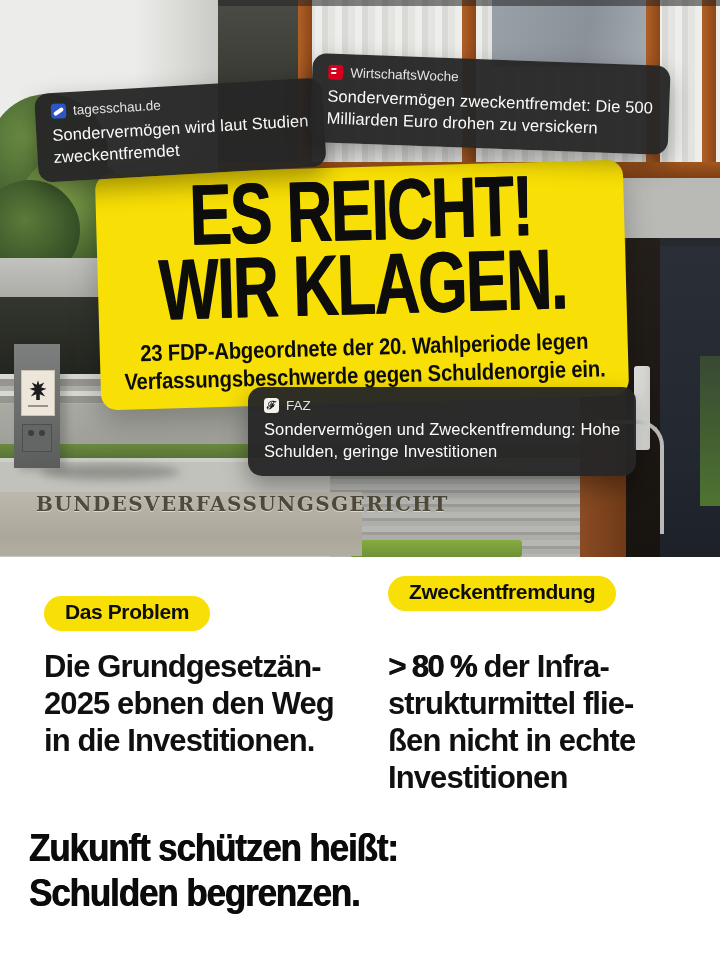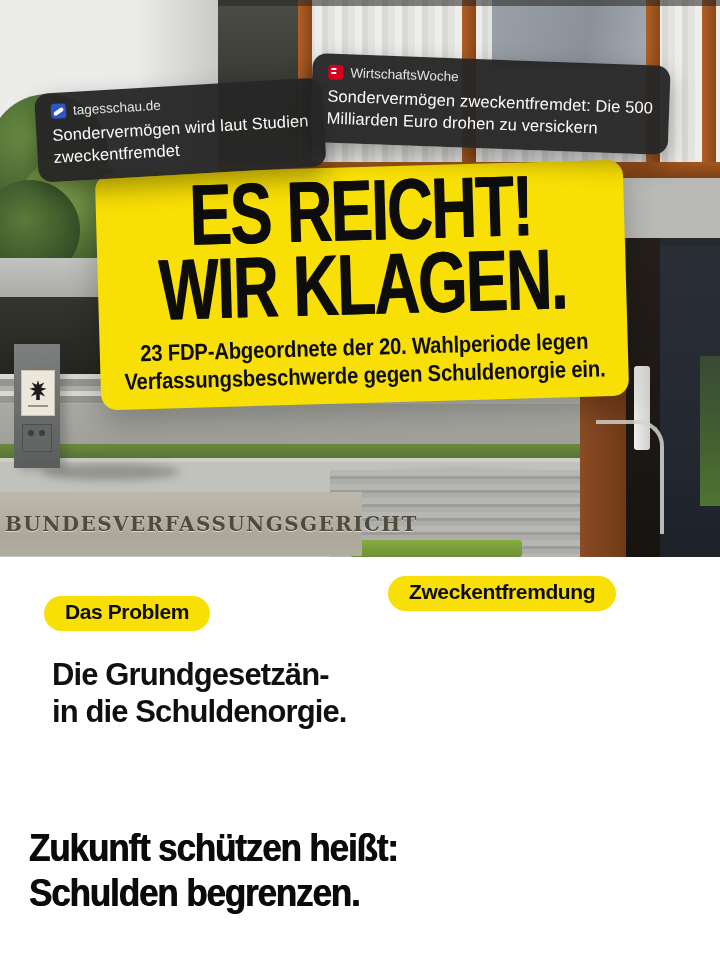--- a/index.html
+++ b/index.html
@@ -50,21 +50,21 @@
   .ph-stele{left:14px;top:344px;width:46px;height:124px;background:linear-gradient(100deg,#83868412,#0000),linear-gradient(180deg,#7c7f7d,#595c5a);box-shadow:6px 2px 8px rgba(40,40,40,.25);}
   .ph-plaque{position:absolute;left:7px;top:26px;width:32px;height:44px;background:#ece7da;border:1px solid #c9c3b4;display:flex;flex-direction:column;align-items:center;justify-content:center;gap:2px;}
   .ph-plaque svg{display:block}
   .ph-plaque i{display:block;width:20px;height:2px;background:#9a9384;}
   .ph-intercom{position:absolute;left:8px;top:80px;width:28px;height:26px;background:#63666четы4;background:#636664;border:1px solid #4c4f4d;}
   .ph-intercom b{position:absolute;left:5px;top:5px;width:6px;height:6px;background:#3c3e3c;border-radius:50%;}
   .ph-intercom b+b{left:16px;}
   
   .stone-sign{left:0;top:492px;width:362px;height:64px;
     background:linear-gradient(180deg,#bcb8ad,#aba79b 70%,#b1ada1);
-    display:flex;align-items:center;padding-left:5px;box-sizing:border-box;}
+    display:flex;padding-left:36px;box-sizing:border-box;}
   .stone-sign span{font-family:"DejaVu Serif","Liberation Serif",serif;font-weight:bold;font-size:20px;
     letter-spacing:1.4px;color:#4f4a3c;text-shadow:0 1px 0 rgba(242,240,232,.65);}
   
   .card{position:absolute;background:rgba(38,38,38,.96);border-radius:14px;padding:11px 16px 13px;
     box-shadow:0 10px 24px rgba(0,0,0,.35);color:#fff;width:max-content;z-index:5;}
   .card-head{display:flex;align-items:center;gap:7px;font-size:13.5px;color:#e3e3e3;margin-bottom:6px;}
   .src-icon{width:15px;height:15px;border-radius:3.5px;position:relative;overflow:hidden;flex:0 0 auto;}
   .src-icon.ts{background:#2d55c8;}
   .src-icon.ts::after{content:"";position:absolute;left:2px;top:6px;width:11px;height:4px;background:#fff;border-radius:2px;transform:rotate(-32deg);}
   .src-icon.wiwo{background:#d6001c;}
@@ -82,21 +82,21 @@
     display:flex;flex-direction:column;align-items:center;justify-content:flex-start;padding-top:6px;box-sizing:border-box;}
   .hero-title{transform:scaleX(.74);transform-origin:center;font-weight:bold;color:#0d0d0d;text-align:center;white-space:nowrap;}
   .hero-title .line{display:block;font-size:86px;line-height:74px;letter-spacing:-2.5px;text-shadow:1px 0 currentColor;}
   .hero-sub{margin-top:12px;transform:scaleX(.88);transform-origin:center;font-weight:bold;color:#0d0d0d;text-align:center;white-space:nowrap;}
   .hero-sub .line{display:block;font-size:23px;line-height:28px;letter-spacing:-.2px;}
   
   .pill{position:absolute;display:inline-flex;align-items:center;background:#f8df05;border-radius:18px;
     padding:4px 21px 7px;font-weight:bold;font-size:21px;letter-spacing:-.4px;color:#0d0d0d;z-index:2;}
   .pill-left{left:44px;top:596px;}
   .pill-right{left:388px;top:576px;}
-  .para{position:absolute;margin:8px;font-weight:bold;font-size:31px;line-height:37px;letter-spacing:-.9px;color:#101010;}
+  .para{position:absolute;margin:0;font-weight:bold;font-size:31px;line-height:37px;letter-spacing:-.9px;color:#101010;}
   .para .line{display:block;}
   .para-left{left:44px;top:648px;width:330px;}
   .para-right{left:388px;top:648px;width:300px;}
   .hl{letter-spacing:-1.6px;text-shadow:.7px 0 currentColor;}
   .footer{position:absolute;left:0;right:0;top:826px;text-align:left;font-weight:bold;color:#0b0b0b;}
   .footer .line{display:block;font-size:38px;line-height:45px;letter-spacing:-1.2px;transform:scaleX(.92);transform-origin:center;text-shadow:.8px 0 currentColor;}
 </style>
 </head>
 <body>
 
@@ -176,28 +176,43 @@
 
   <div class="card card-wiwo">
     <div class="card-head">
       <span class="src-icon wiwo"></span>
       <span>WirtschaftsWoche</span>
     </div>
     <div class="card-body">Sondervermögen zweckentfremdet: Die 500
 Milliarden Euro drohen zu versickern</div>
   </div>
 
+  <div class="card card-faz">
+    <div class="card-head">
+      <span class="src-icon faz"></span>
+      <span>FAZ</span>
+    </div>
+    <div class="card-body">Sondervermögen und Zweckentfremdung: Hohe
+Schulden, geringe Investitionen</div>
+  </div>
 
   <span class="pill pill-left">Das Problem</span>
   <span class="pill pill-right">Zweckentfremdung</span>
 
   <p class="para para-left">
     <span class="line">Die Grundgesetzän-</span>
-    <span class="line">in die Schuldenorgie.</span>
+    <span class="line">2025 ebnen den Weg</span>
+    <span class="line">in die Investitionen.</span>
   </p>
 
+  <p class="para para-right">
+    <span class="line"><b class="hl">&gt; 80 %</b><span> der Infra-</span></span>
+    <span class="line">strukturmittel flie-</span>
+    <span class="line">ßen nicht in echte</span>
+    <span class="line">Investitionen</span>
+  </p>
 
   <div class="footer">
     <span class="line">Zukunft schützen heißt:</span>
     <span class="line">Schulden begrenzen.</span>
   </div>
 
 </div>
 
 </body></html>

